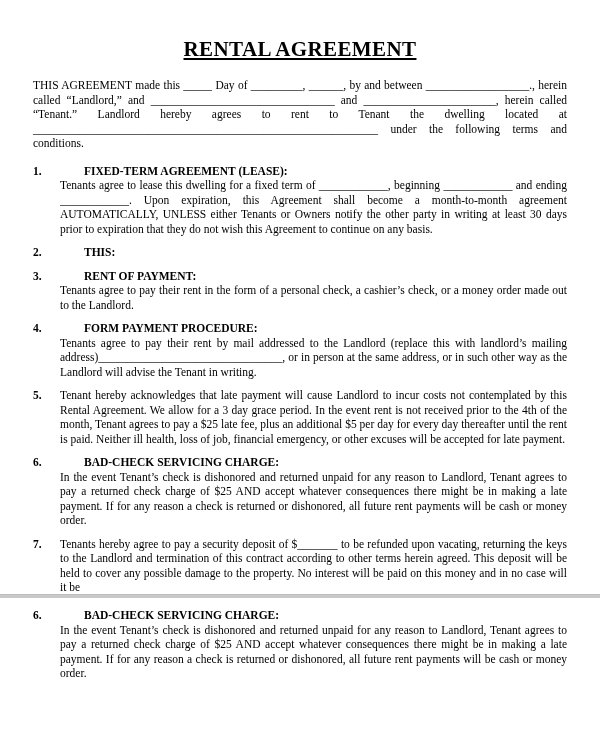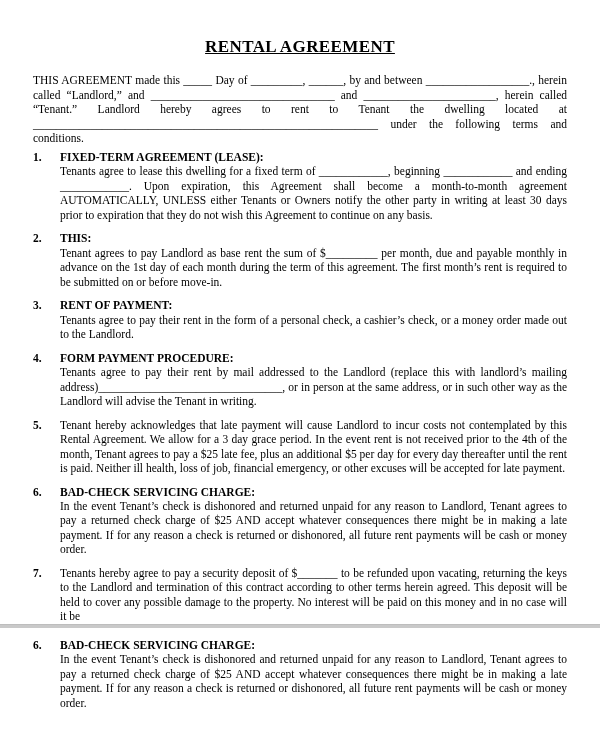--- a/index.html
+++ b/index.html
@@ -16,42 +16,43 @@
     color: #000000;
     font-family: "Liberation Serif", "DejaVu Serif", serif;
     font-size: 11.5px;
     line-height: 1.26;
     box-sizing: border-box;
     padding: 36px 33px 14px 33px;
     overflow: hidden;
   }
   .doc-title {
     text-align: center;
-    font-size: 17px;
+    font-size: 21px;
     font-weight: bold;
     text-decoration: underline;
     letter-spacing: 0.4px;
     margin: 0 0 16px 0;
   }
   .intro {
     text-align: justify;
     text-justify: inter-word;
     word-wrap: break-word;
-    margin: 0 0 4px 0;
+    margin: 0 0 13px 0;
   }
   .section {
     display: grid;
     grid-template-columns: 27px 1fr;
     margin: 0 0 9px 0;
   }
   .sec-num {
     font-weight: bold;
   }
   .sec-heading {
     font-weight: bold;
+    margin-left: 24px;
   }
   .sec-body {
     text-align: justify;
     text-justify: inter-word;
     word-wrap: break-word;
   }
   .page-seam {
     height: 3px;
     background: #c9c9c9;
     border-top: 1px solid #bdbdbd;
@@ -74,21 +75,20 @@
     <div class="sec-content">
       <div class="sec-heading">FIXED-TERM AGREEMENT (LEASE):</div>
       <div class="sec-body">Tenants agree to lease this dwelling for a fixed term of ____________, beginning ____________ and ending ____________.  Upon expiration, this Agreement shall become a month-to-month agreement AUTOMATICALLY, UNLESS either Tenants or Owners notify the other party in writing at least 30 days prior to expiration that they do not wish this Agreement to continue on any basis.</div>
     </div>
   </div>
 
   <div class="section">
     <div class="sec-num">2.</div>
     <div class="sec-content">
       <div class="sec-heading">THIS:</div>
-      <div class="sec-body">Tenant agrees to pay Landlord as base rent the sum of $_________ per month, due and payable monthly in advance on the 1st day of each month during the term of this agreement.  The first month’s rent is required to be submitted on or before move-in.</div>
     </div>
   </div>
 
   <div class="section">
     <div class="sec-num">3.</div>
     <div class="sec-content">
       <div class="sec-heading">RENT OF PAYMENT:</div>
       <div class="sec-body">Tenants agree to pay their rent in the form of a personal check, a cashier’s check, or a money order made out to the Landlord.</div>
     </div>
   </div>

